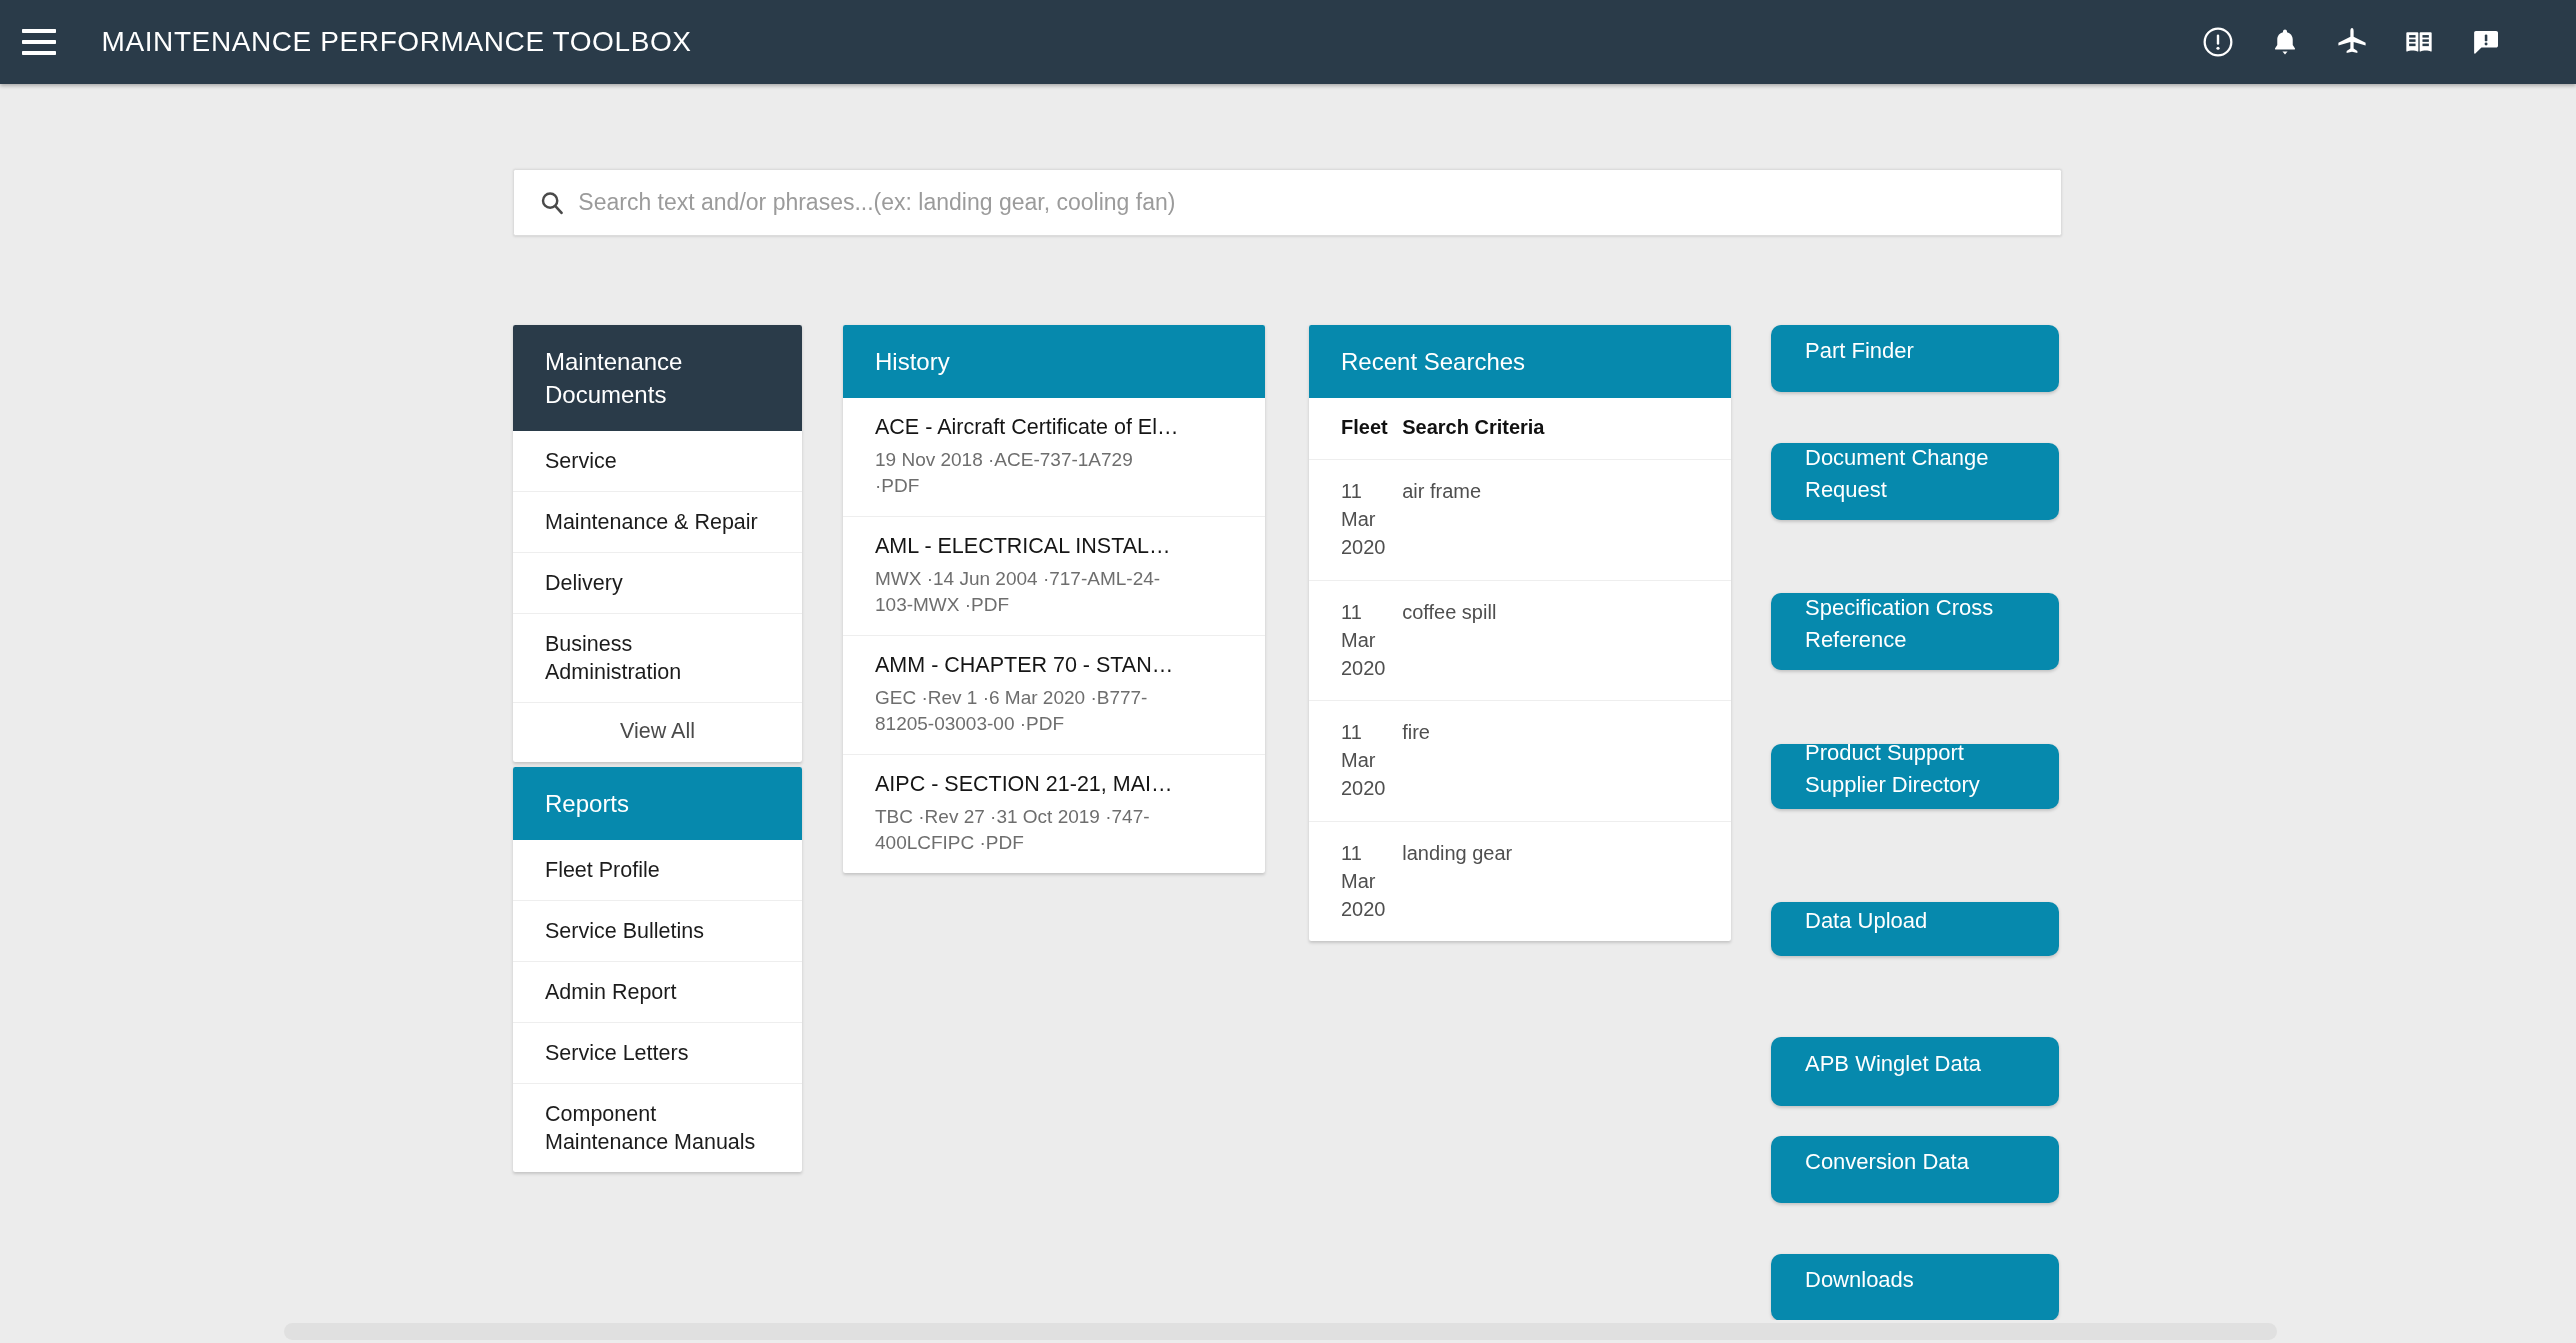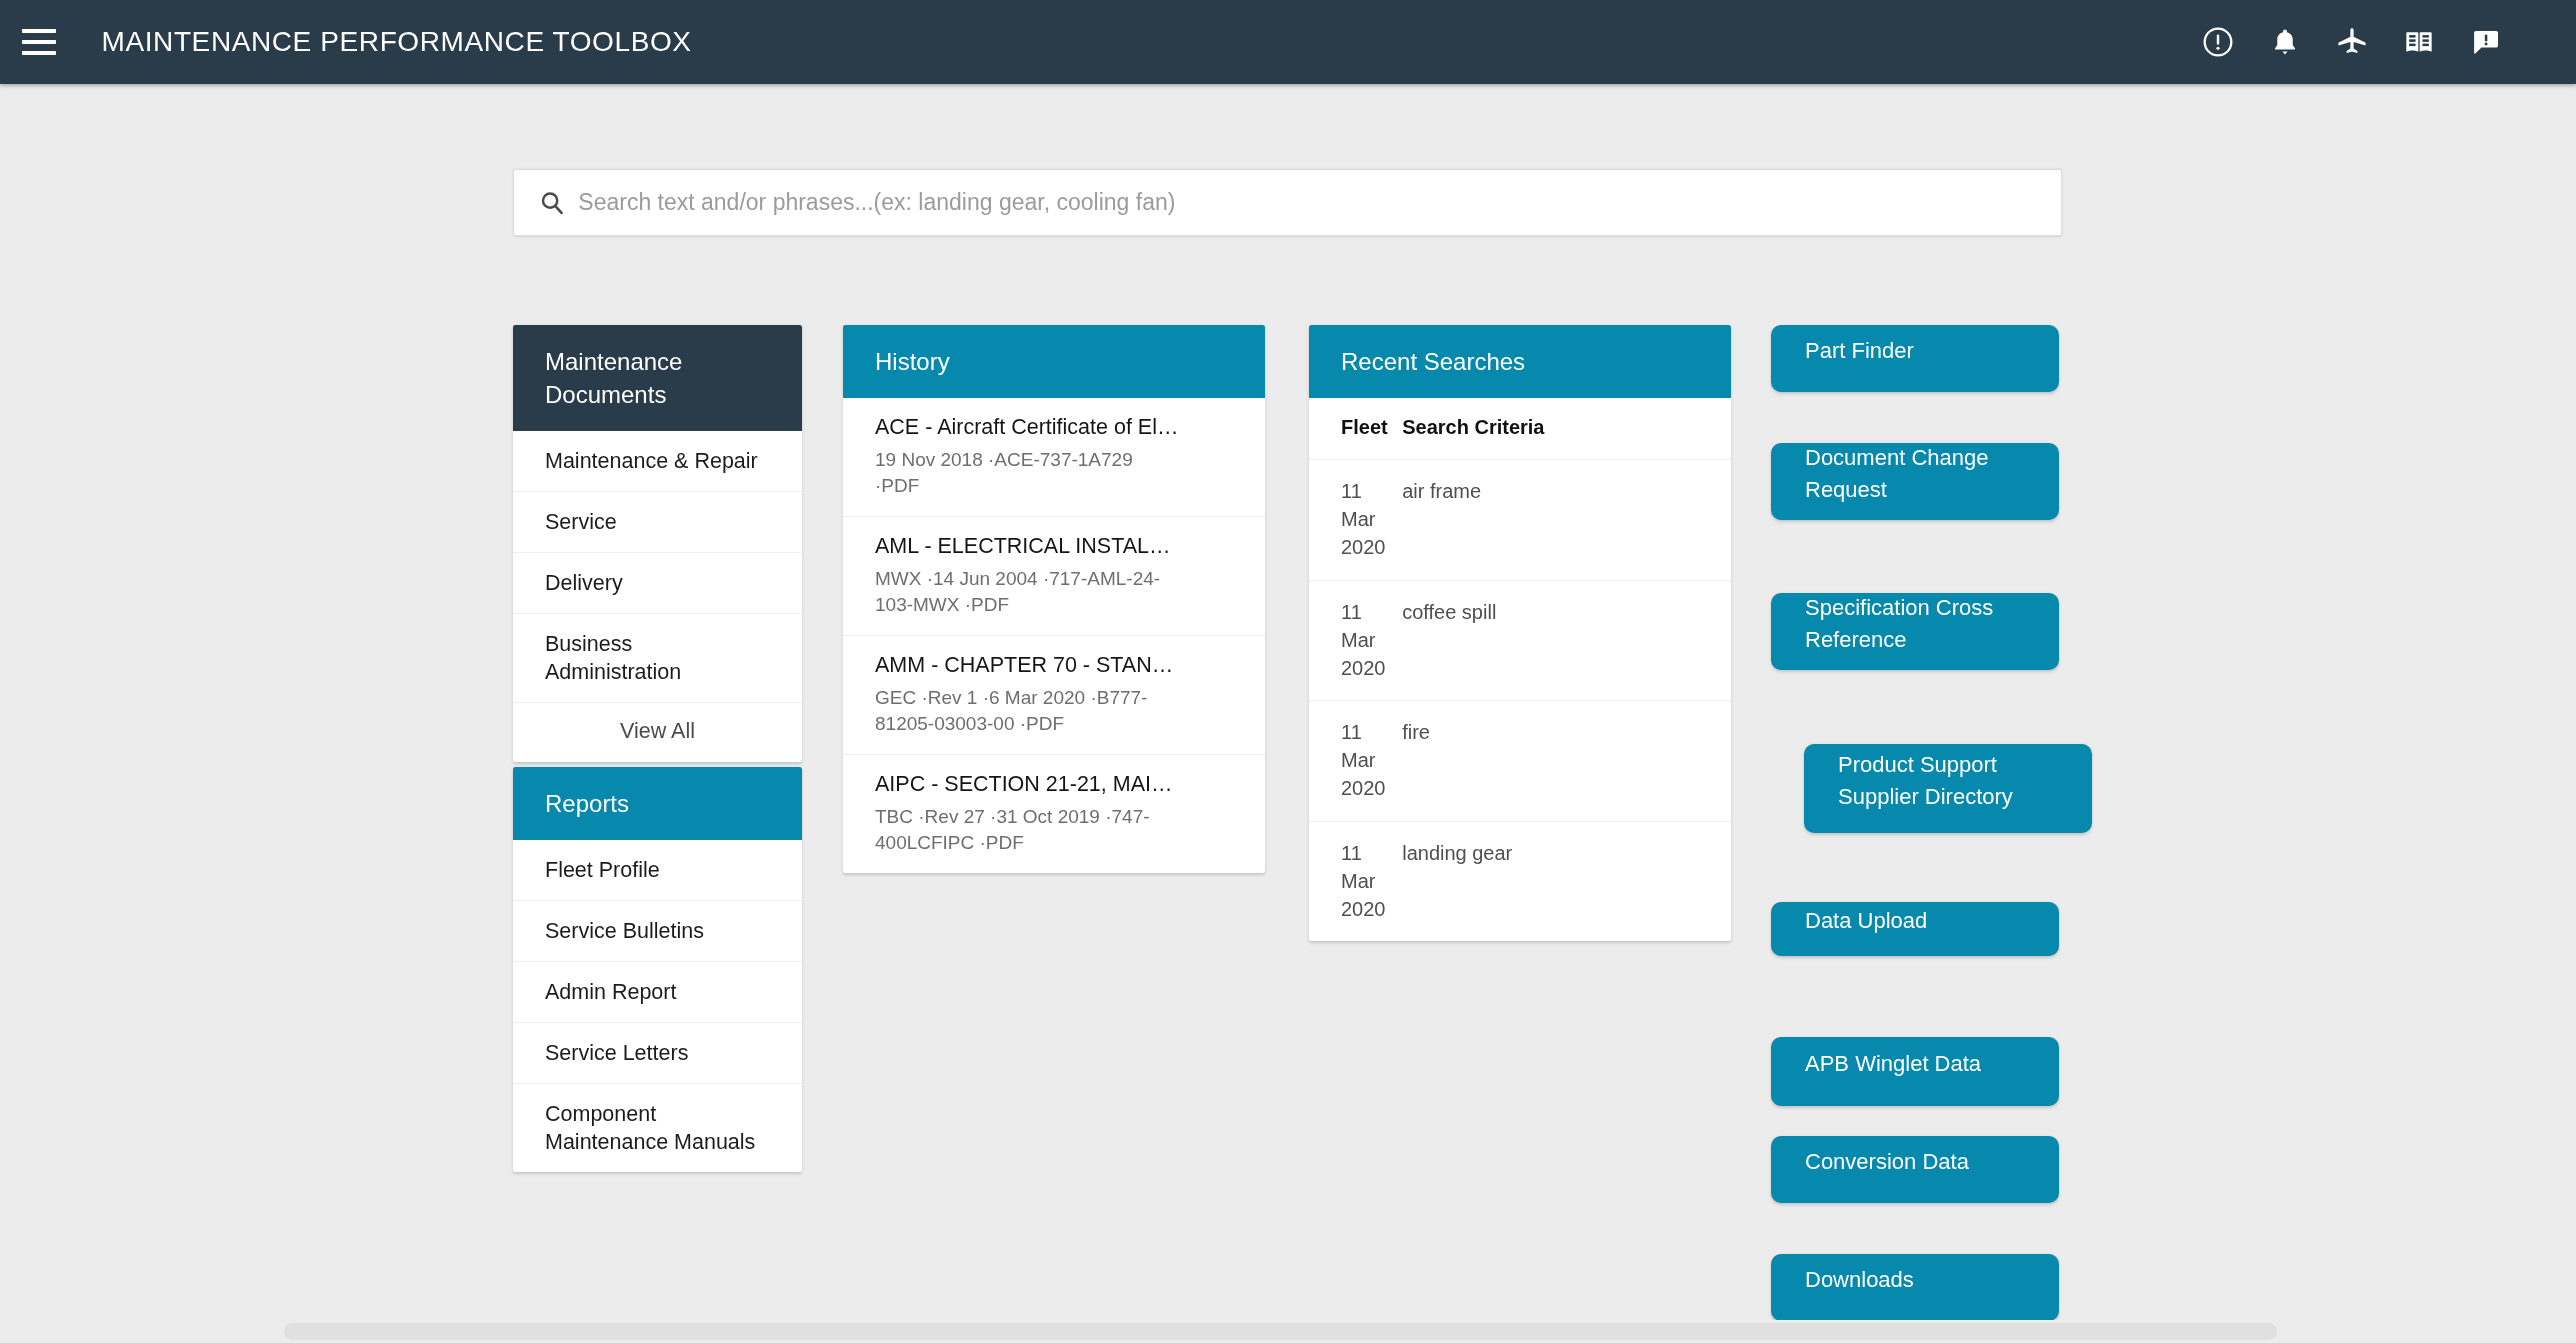--- a/index.html
+++ b/index.html
@@ -284,22 +284,22 @@
     <svg width="28" height="28" viewBox="0 0 24 24" aria-hidden="true">
       <circle cx="10.4" cy="10.0" r="6.1" fill="none" stroke="#4a4a4a" stroke-width="2.1"></circle>
       <line x1="14.9" y1="14.7" x2="20.2" y2="20.4" stroke="#4a4a4a" stroke-width="2.3" stroke-linecap="round"></line>
     </svg>
   </span>
   <input class="search-input" type="text" value="" placeholder="Search text and/or phrases...(ex: landing gear, cooling fan)" style="">
 </div>
 
 <div class="card" style="left:513px; top:325px; width:289px;">
   <div class="card-head navy">Maintenance Documents</div>
+  <div class="nav-row">Service</div>
   <div class="nav-row">Maintenance &amp; Repair</div>
-  <div class="nav-row">Service</div>
   <div class="nav-row">Delivery</div>
   <div class="nav-row">Business Administration</div>
   <div class="view-all">View All</div>
 </div>
 
 <div class="card" style="left:513px; top:767px; width:289px;">
   <div class="card-head teal">Reports</div>
   <div class="nav-row">Fleet Profile</div>
   <div class="nav-row">Service Bulletins</div>
   <div class="nav-row">Admin Report</div>
@@ -360,21 +360,21 @@
     </tbody>
   </table>
 </div>
 
 <button class="action-btn" style="top:325px; height:67px;">Part Finder</button>
 
 <button class="action-btn" style="top:443px; height:77px;">Document Change Request</button>
 
 <button class="action-btn" style="top:593px; height:77px;">Specification Cross Reference</button>
 
-<button class="action-btn" style="top:744px; height:89px;margin-left:33px;">Product Support Supplier Directory</button>
+<button class="action-btn" style="top:744px; height:65px;">Product Support Supplier Directory</button>
 
 <button class="action-btn" style="top:902px; height:54px;">Data Upload</button>
 
 <button class="action-btn" style="top:1037px; height:69px;">APB Winglet Data</button>
 
 <button class="action-btn" style="top:1136px; height:67px;">Conversion Data</button>
 
 <button class="action-btn" style="top:1254px; height:67px;">Downloads</button>
 
 <div class="hscroll-track">

